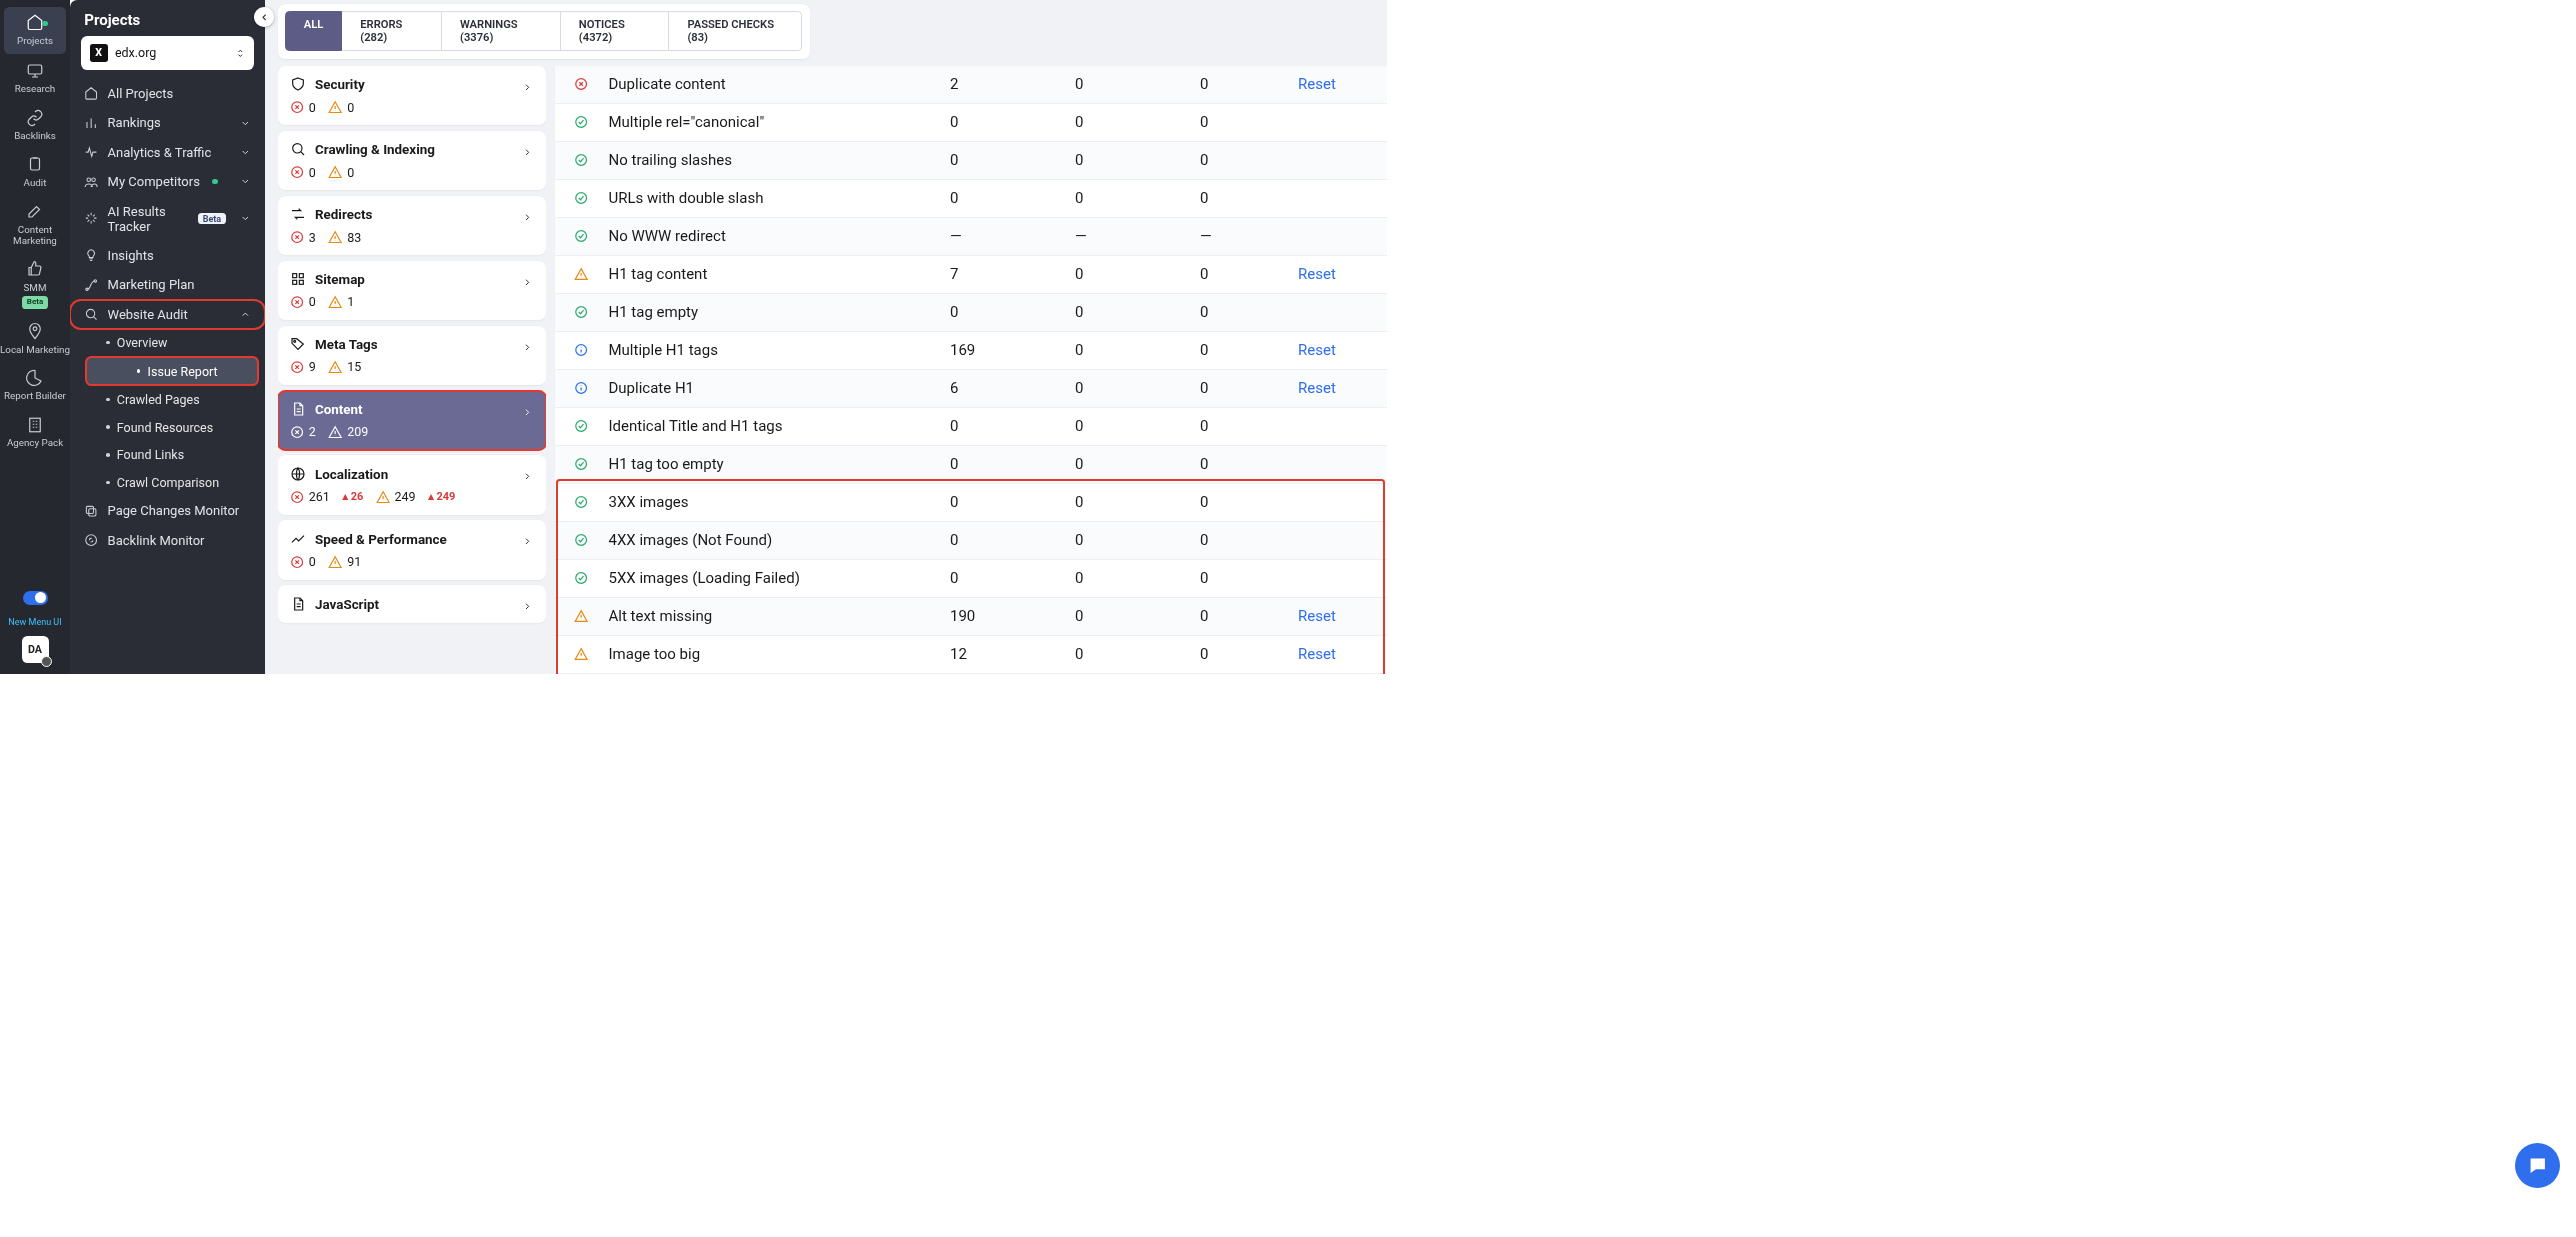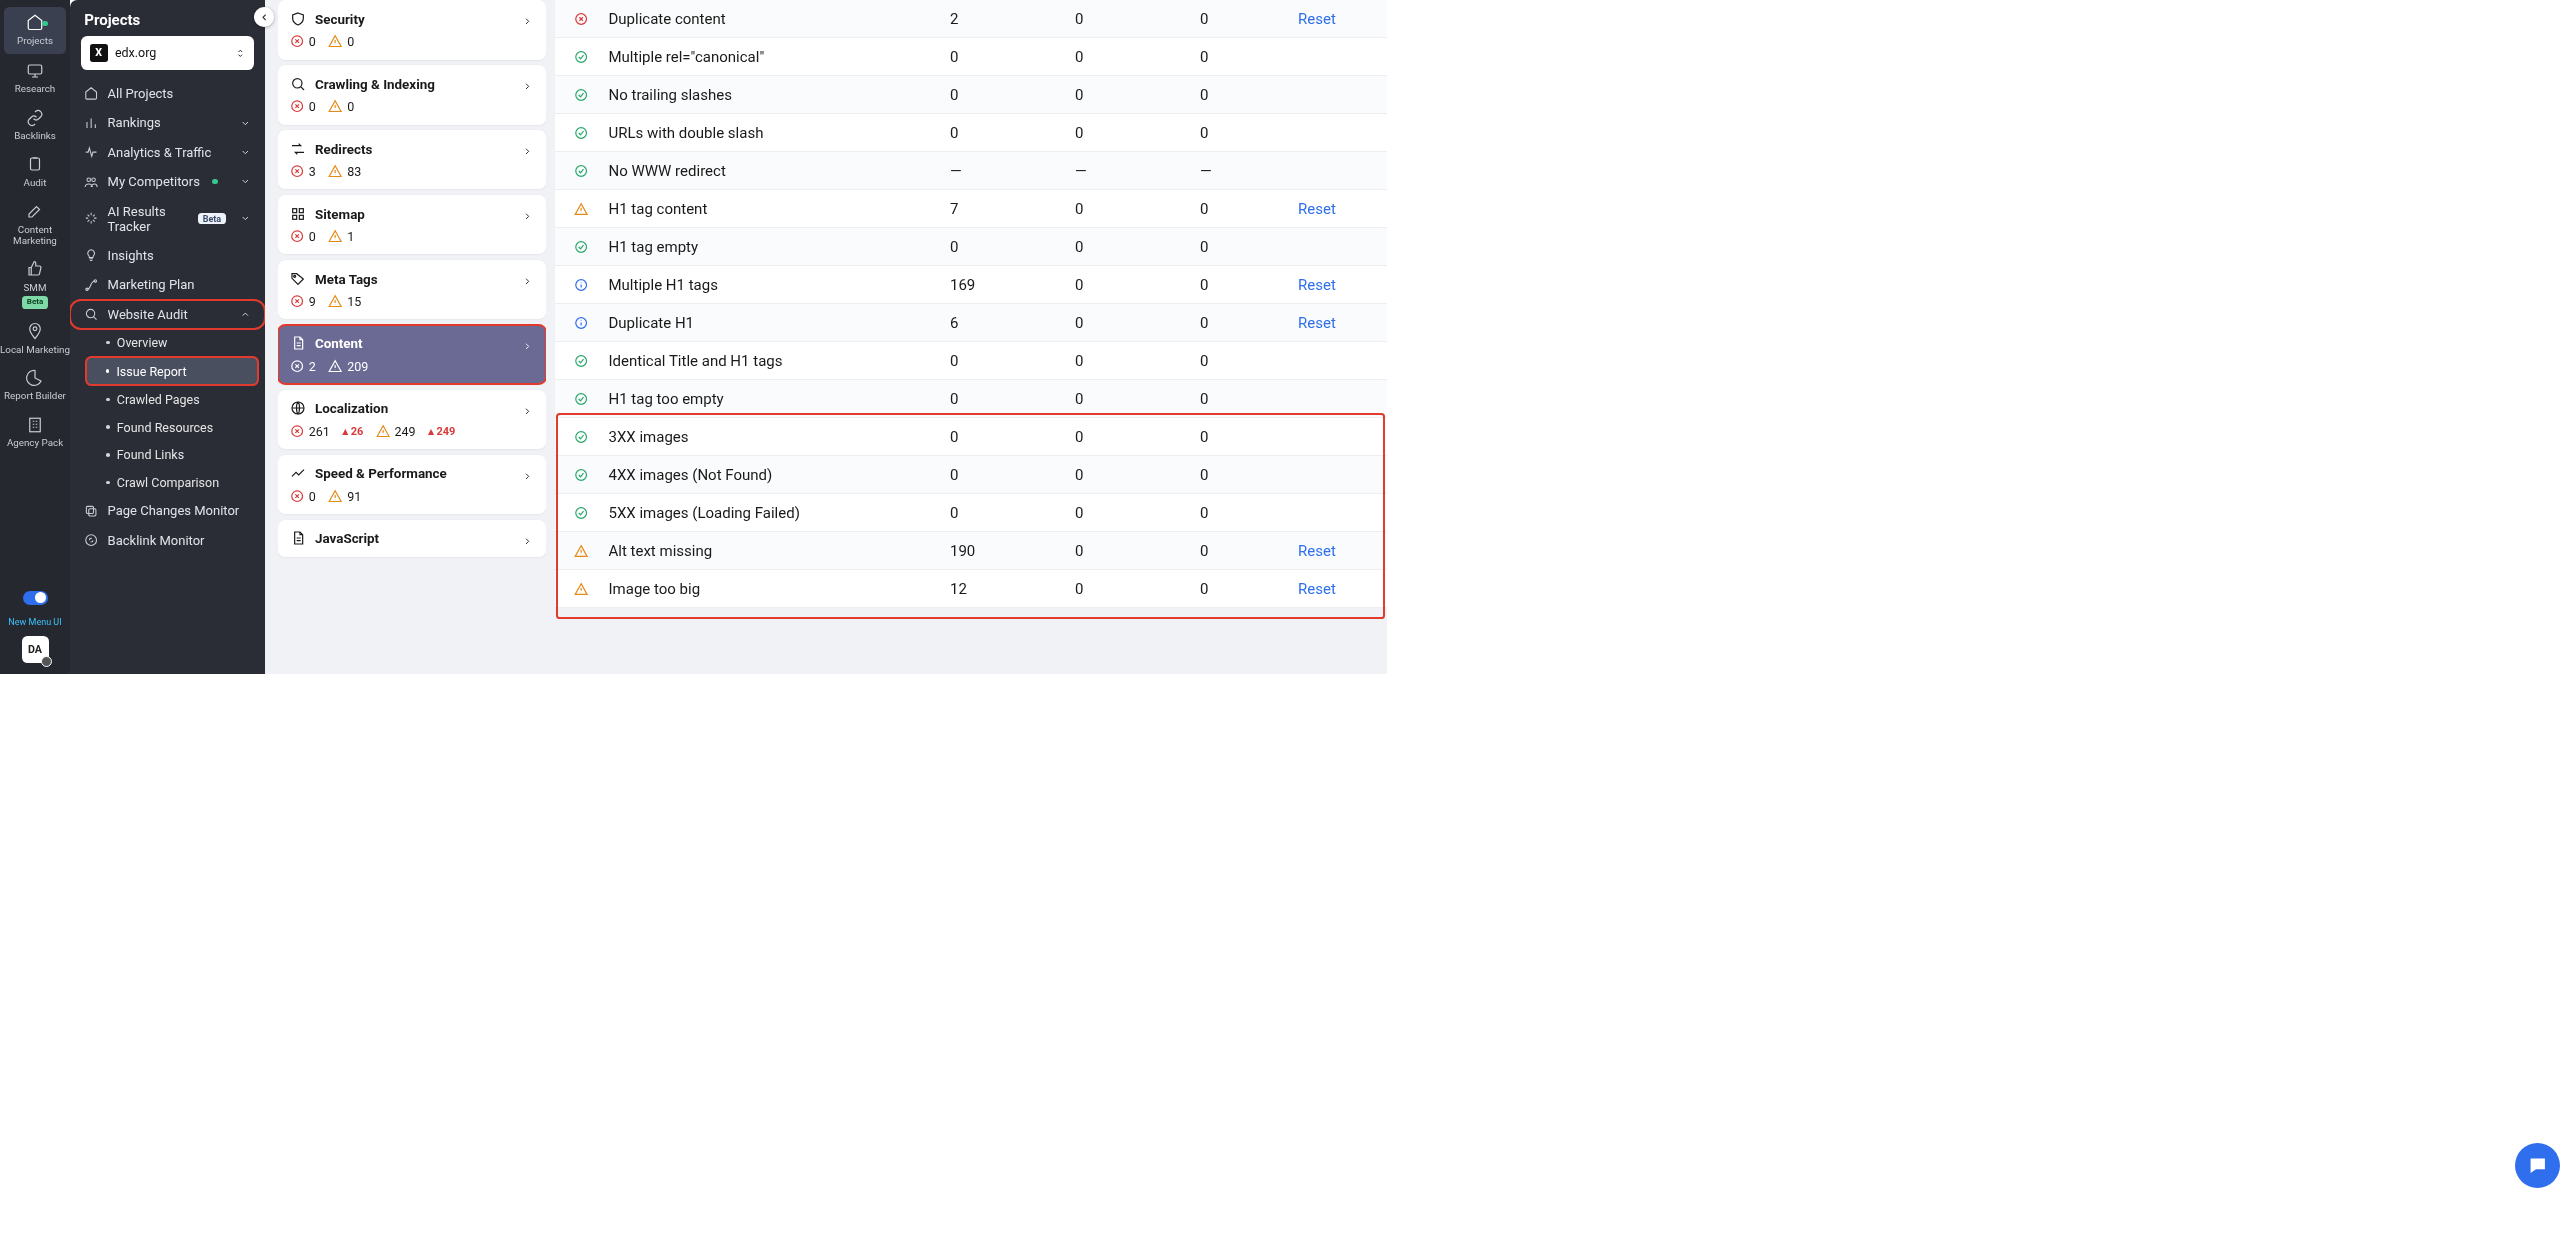--- a/index.html
+++ b/index.html
@@ -28,21 +28,21 @@
   .project-select .chev { margin-left:auto; }
   .collapse-btn { position:absolute; top:7.2px; right:-9px; width:19.7px;height:19.7px;background:#fff;border-radius:50%;display:flex;align-items:center;justify-content:center;box-shadow:0 0.9px 3.6px rgba(0,0,0,.3);}
 
   .side-nav { overflow:auto; padding-bottom:9px;}
   .side-item { display:flex; align-items:center; gap:9px; padding:7.2px 14.3px; cursor:pointer; font-size:13px;}
   .side-item .chev { margin-left:auto;}
   .side-item .dot-ind { width:5.4px;height:5.4px;background:#36c98e;border-radius:50%; margin-left:3.6px;}
   .side-item .beta-pill { background:#eef2fb;color:#3b4b68;font-size:9px;font-weight:700;padding:0.9px 4.5px;border-radius:3.6px;margin-left:auto;margin-right:5.4px;}
   .side-sub { padding:6.3px 9px 6.3px 36px; font-size:12.5px; color:#e5e5e5; display:flex; align-items:center; gap:7.2px;cursor:pointer;}
   .side-sub .bullet{width:3.6px;height:3.6px;border-radius:50%;background:#cfd3dd;}
-  .side-sub.active { background:#4a4f5f; color:#fff; border-radius:5.4px; margin:0.9px 7.2px 0.9px 16px; padding-left:19.7px;}
+  .side-sub.active { background:#4a4f5f; color:#fff; border-radius:5.4px; margin:0.9px 7.2px 0.9px 16px; padding-left:19.7px;justify-content:center;}
   .side-sub.active .bullet{background:#fff;}
 
   
   .hl { outline:2.7px solid #e23b2e; outline-offset:-1.8px; border-radius:11px; }
 
   
   .main { flex:1; background:#f1f2f5; display:flex; flex-direction:column; overflow:hidden;}
   .tabsbar { background:#fff; border-radius:7.2px; margin:3.6px 0 7.2px 12.5px; padding:7.2px; display:flex; width:532px; box-shadow:0 0.9px 1.8px rgba(0,0,0,.06);}
   .tab { border:0.9px solid #d8dbe3; padding:6.3px 18px; font-size:11.2px; font-weight:600; color:#2c2e39; cursor:pointer; background:#fff;}
   .tab:first-child{border-radius:4.5px 0 0 4.5px;}
@@ -450,20 +450,27 @@
           <svg viewBox="0 0 24 24" width="14.3" height="14.3" stroke="#c9ccd5" fill="none" stroke-width="1.8">
             <use href="#i-linkcircle"></use>
           </svg>
         </span>
         <span>Backlink Monitor</span>
       </div>
     </div>
 </div>
 
 <div class="main">
+  <div class="tabsbar" id="tabsbar">
+      <div class="tab active">ALL</div>
+      <div class="tab">ERRORS (282)</div>
+      <div class="tab">WARNINGS (3376)</div>
+      <div class="tab">NOTICES (4372)</div>
+      <div class="tab">PASSED CHECKS (83)</div>
+    </div>
   <div class="content-row">
     <div class="cat-col" id="catcol">
         <div class="cat-card">
           <div class="cat-head">
       <span class="cat-icon">
               <svg viewBox="0 0 24 24">
                 <use href="#i-shield"></use>
               </svg>
             </span>
       <span>Security</span>

